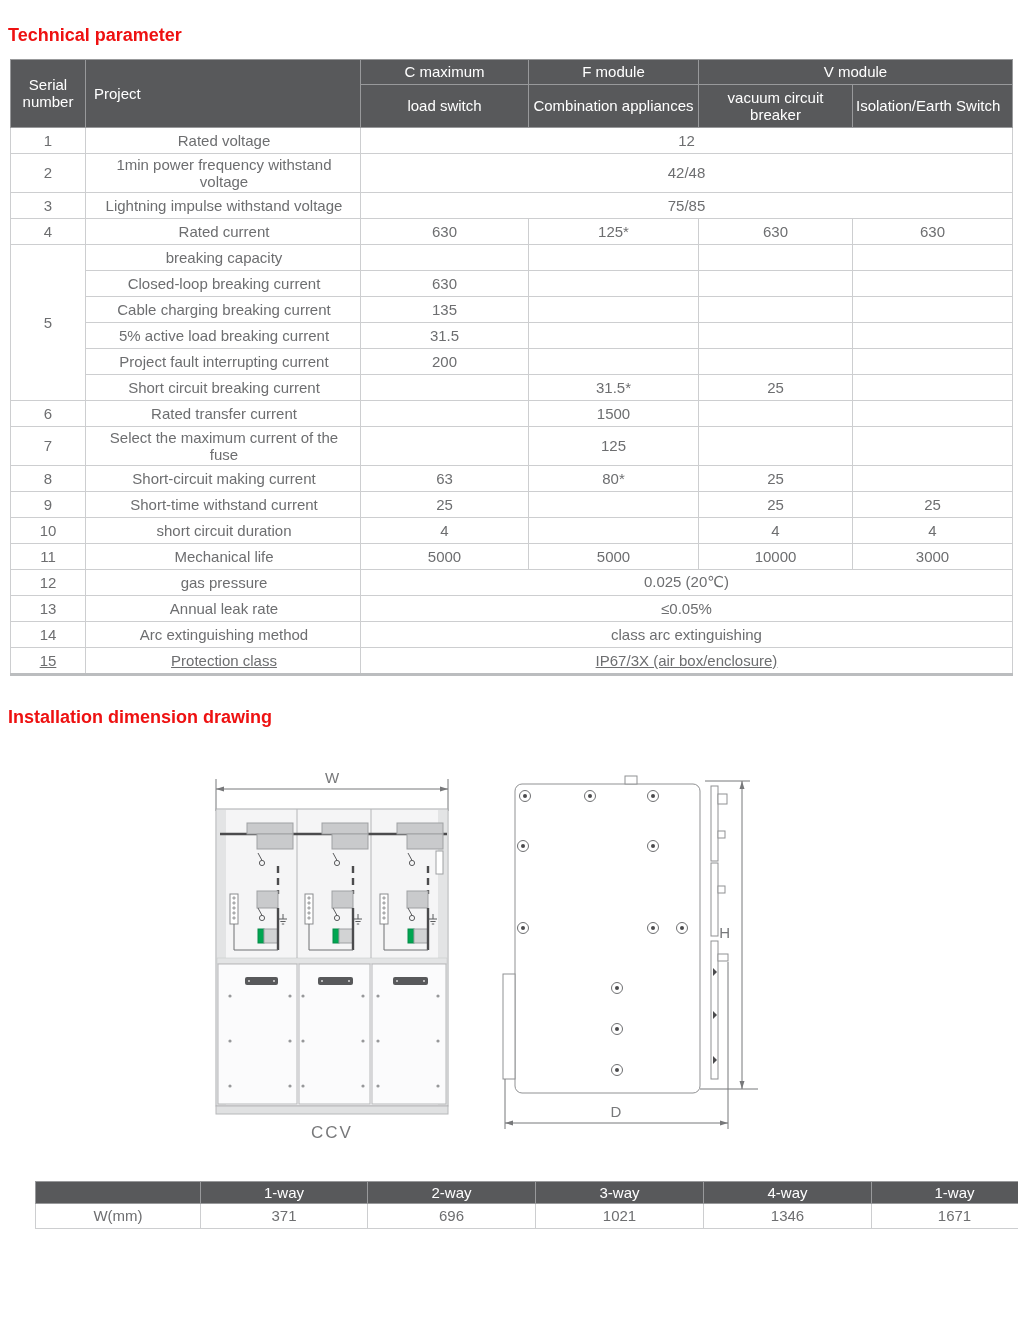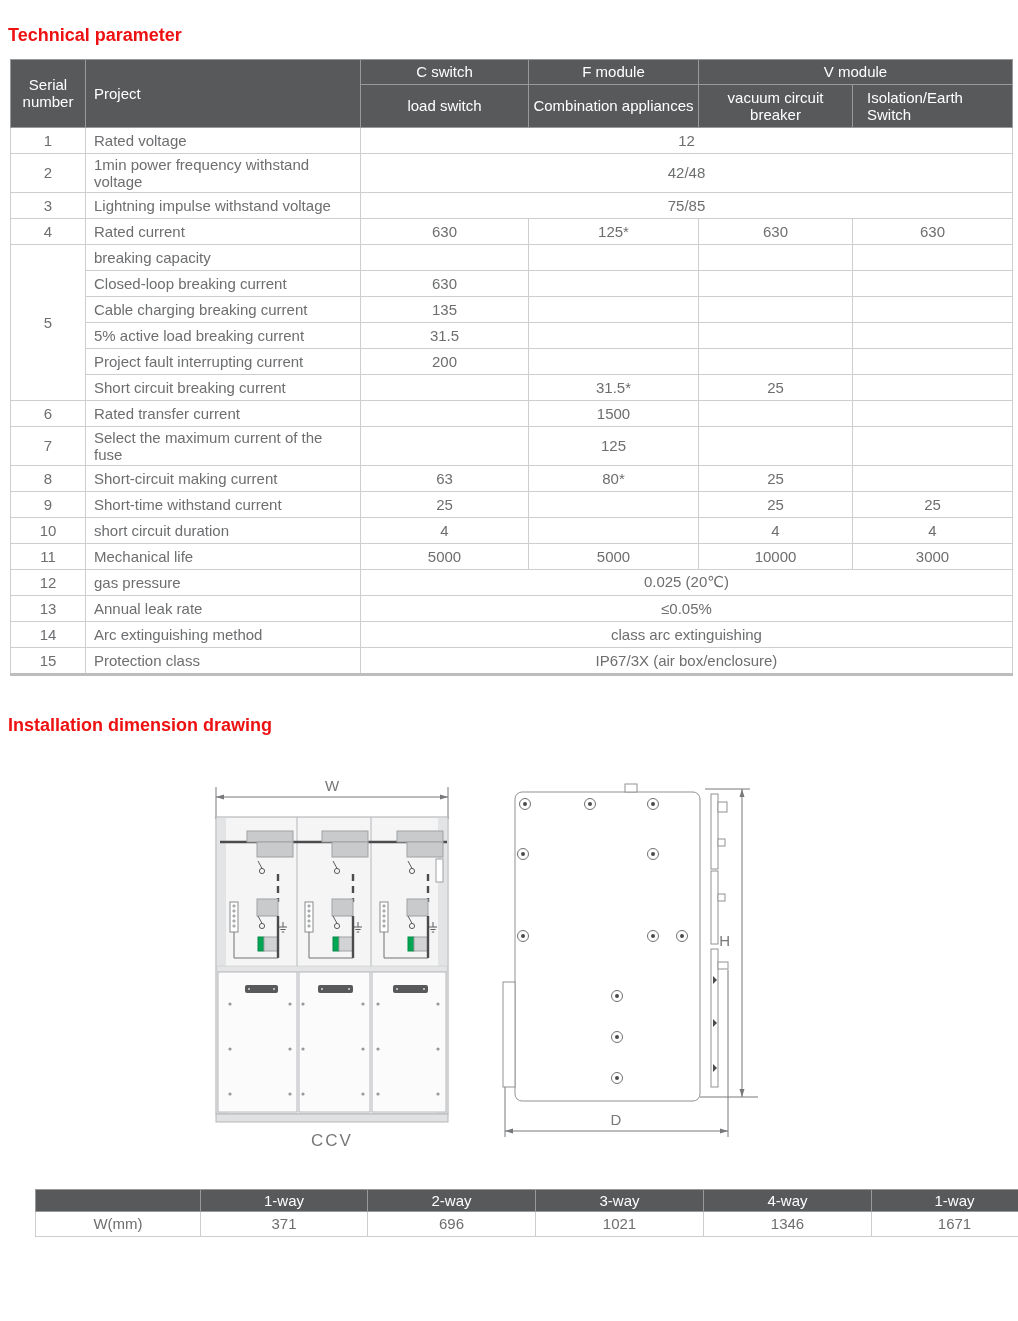--- a/index.html
+++ b/index.html
@@ -1,29 +1,29 @@
 <!DOCTYPE html>
 <html><head>
 <meta charset="utf-8">
 <style>
   html,body{margin:0;padding:0;background:#ffffff;}
   body{width:1018px;height:1321px;font-family:"Liberation Sans","DejaVu Sans",sans-serif;color:#6d6e70;position:relative;}
   h1.sec{color:#ee1111;font-size:18px;font-weight:bold;margin:26px 0 13px 8px;line-height:1.1;}
-  h1.sec2{margin-top:40px;margin-bottom:8px;}
+  h1.sec2{margin-top:32px;margin-bottom:8px;}
 
   table.tech, table.dims{border-collapse:collapse;table-layout:fixed;margin-left:10px;font-size:15px;color:#6d6e70;}
   table.tech{width:1002px;}
   table.dims{width:1002px;margin-left:35px;}
   .tech th, .dims th{background:#58595b;color:#ffffff;font-weight:normal;border:1px solid #98999b;padding:2px 4px;text-align:center;}
   .tech th.al, .dims th.al{text-align:left;padding-left:8px;}
   .tech td, .dims td{border:1px solid #cdced0;padding:2px 6px;text-align:center;height:21px;}
-  .tech td.proj{text-align:left;padding-left:8px;}
+  .tech td.proj{text-align:center;padding-left:8px;}
   .tech tr.hdr1 th{height:20px;}
   .tech tr.hdr2 th{height:38px;}
-  .tech tr.last td, .dims tr.last td{border-bottom:3px solid #bbbdbf;}
+  .tech tr.last td, .dims tr.last td{border-bottom:3px solid #bbbdbf;text-decoration:underline;}
   .dims td.lbl{text-align:center;}
   .dims tr td{height:20px;}
 
   .drawing-area{position:relative;height:445px;width:1018px;}
   .drawing-area svg{position:absolute;}
   svg text{font-family:"Liberation Sans","DejaVu Sans",sans-serif;fill:#77787a;}
 </style>
 </head>
 <body>
 
@@ -35,29 +35,29 @@
       <col style="width:275px">
       <col style="width:168px">
     <col style="width:170px">
       <col style="width:154px">
       <col style="width:160px">
   </colgroup>
   <tbody>
       <tr class="hdr1">
     <th rowspan="2">Serial number</th>
     <th rowspan="2" class="al">Project</th>
-    <th>C switch</th>
+    <th>C maximum</th>
     <th>F module</th>
     <th colspan="2">V module</th>
   </tr>
   <tr class="hdr2">
     <th>load switch</th>
     <th>Combination appliances</th>
     <th>vacuum circuit breaker</th>
-    <th class="al" style="padding-left:14px">Isolation/Earth Switch</th>
+    <th class="al" style="padding-left:3px">Isolation/Earth Switch</th>
   </tr>
 
   <tr>
     <td>1</td>
     <td class="proj">Rated voltage</td>
     <td colspan="4">12</td>
   </tr>
   <tr>
     <td>2</td>
     <td class="proj">1min power frequency withstand voltage</td>

